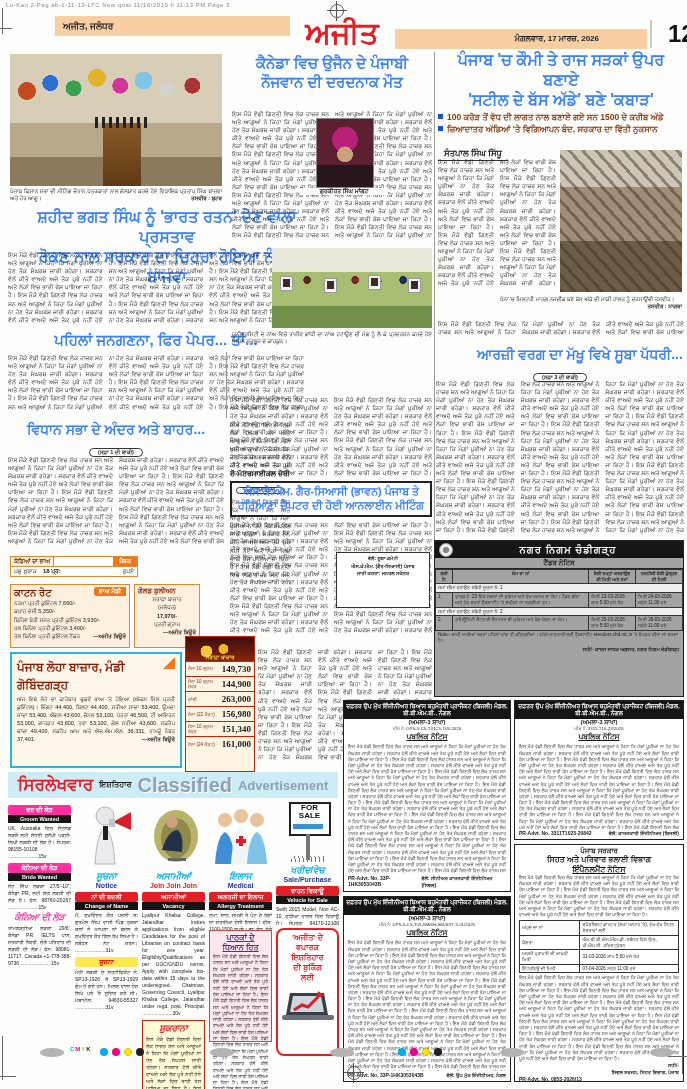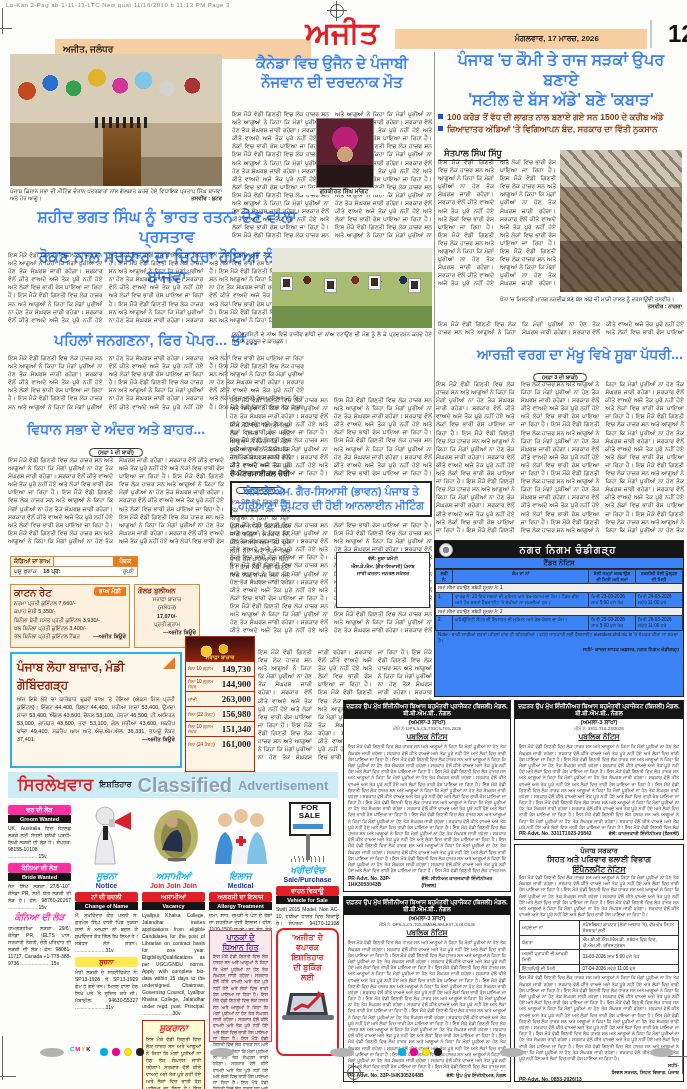--- a/index.html
+++ b/index.html
@@ -64,21 +64,21 @@
   .goldhead{height:24px;background:radial-gradient(circle 6px at 30% 60%, #f3c93a 96%, transparent),radial-gradient(circle 5px at 55% 50%, #e8b923 96%, transparent),linear-gradient(#3c0d0b,#8a2410);display:flex;align-items:flex-end;justify-content:center;}
   .goldhead span{color:#ffd84a;font-size:5.5px;font-weight:bold;}
   .goldrow{display:flex;border-top:1px solid #cc2200;align-items:center;}
   .goldrow .gl{width:46%;font-size:4.6px;color:#7a1f04;padding:2px 1px 2px 2px;line-height:1.1;}
   .goldrow .gv{width:54%;font-size:9px;font-weight:bold;text-align:right;padding:2px 3px 2px 0;font-family:"Liberation Serif","DejaVu Serif",serif;}
   .cattle{border:1px solid #e08a30;box-sizing:border-box;font-size:6px;}
   .cattle .r{display:flex;}
   .cattle .c{padding:1px 3px;border-right:1px solid #e08a30;background:#fdf0de;font-weight:bold;color:#6b3200;}
   .cattle .o{background:#f07818;color:#fff;font-weight:bold;padding:1px 6px;margin-left:auto;}
   
-  .tender{border:1px solid #222;box-sizing:border-box;background:#3b82f6;}
+  .tender{border:1px solid #222;box-sizing:border-box;background:#a3a3a3;}
   .tbar{background:#151515;color:#fff;display:flex;align-items:center;height:17px;padding:0 4px;}
   .tlogo{width:12px;height:12px;border-radius:50%;background:radial-gradient(circle 3px at 50% 50%, #888 97%, #eee);border:1px solid #aaa;margin-right:4px;}
   .torg{flex:1;text-align:center;font-size:10px;font-weight:bold;letter-spacing:1px;}
   .tnotice{text-align:center;font-size:7px;font-weight:bold;border-bottom:1px solid #222;padding:1px 0;}
   table.tt{border-collapse:collapse;width:100%;}
   table.tt td,table.tt th{border:1px solid #333;font-size:4.6px;padding:1px 2px;vertical-align:top;text-align:left;font-weight:normal;line-height:1.25;}
   table.tt th{font-weight:bold;text-align:center;}
   .band{font-weight:bold;background:#eee;}
   .tnote{font-size:4.6px;padding:1px 3px;line-height:1.3;}
   .tsign{font-size:5px;font-weight:bold;text-align:right;padding:1px 4px 2px;}
@@ -143,21 +143,21 @@
 </head>
 <body>
 
 <div id="page">
 
   <div class="abs printline" style="left:6px;top:2px;">Lu-Kan 2-Pag ab-1-11-13-LTC New quat 11/16/2010 b 11:13 PM Page 3</div>
   <div class="abs crossmark" style="left:330px;top:4px;"></div>
   <div class="abs mark" style="left:0;top:28px;width:12px;height:1px;"></div>
   <div class="abs mark" style="left:2px;top:8px;width:1px;height:26px;"></div>
 
-  <div class="abs peach" style="left:55px;top:39px;width:256px;height:20px;">
+  <div class="abs peach" style="left:55px;top:16px;width:235px;height:20px;">
     <span class="edition">ਅਜੀਤ, ਜਲੰਧਰ</span>
   </div>
   <div class="abs masthead" style="left:292px;top:18px;width:100px;">ਅਜੀਤ</div>
   <div class="abs peach" style="left:395px;top:29px;width:252px;height:20px;">
     <span class="date">ਮੰਗਲਵਾਰ, 17 ਮਾਰਚ, 2026</span>
   </div>
   <div class="abs pagenum" style="left:650px;top:20px;">12</div>
 
   <div class="abs photo1" style="left:10px;top:54px;width:212px;height:132px;">
     <div class="podium"></div>

